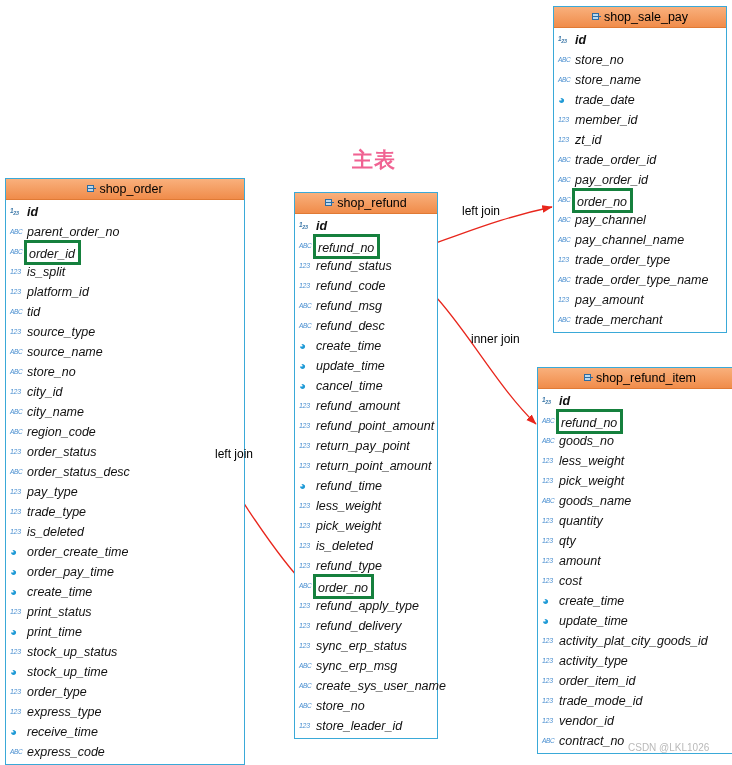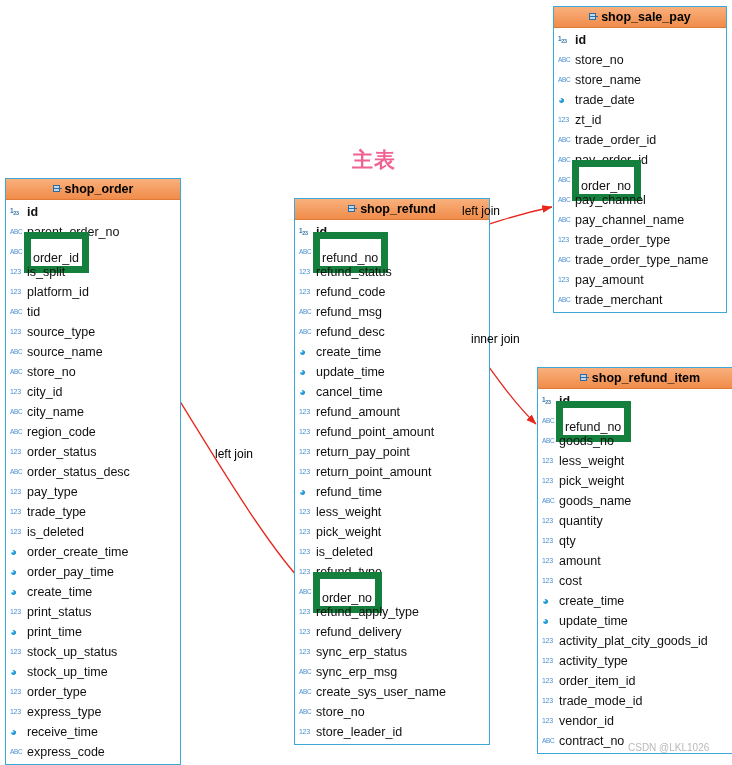--- a/index.html
+++ b/index.html
@@ -26,21 +26,21 @@
     border: 1px solid #3aa9d8;
     background: #ffffff;
     box-sizing: border-box;
   }
   .table-header {
     background: #f5a26a;
     background: linear-gradient(#f9b07c, #f08c4a);
     border-bottom: 1px solid #e07a35;
     color: #000;
     font-size: 12.5px;
-    font-weight: bold;
+    font-weight: normal;
     text-align: center;
     padding: 3px 2px 3px 2px;
     line-height: 14px;
     white-space: nowrap;
   }
   .table-header .grid-icon {
     display: inline-block;
     width: 9px;
     height: 9px;
     margin-right: 3px;
@@ -58,20 +58,21 @@
   }
   .table-header .grid-icon::after {
     content: "";
     position: absolute;
     left: 0; top: 3px;
     width: 9px; height: 1px;
     background: #2d6ca2;
   }
   .rows {
     padding: 2px 0 2px 0;
+    font-style: italic;
   }
   .row {
     display: flex;
     align-items: center;
     height: 20px;
     padding-left: 4px;
     font-size: 12.5px;
     color: #111;
     white-space: nowrap;
     position: relative;
@@ -106,22 +107,22 @@
     line-height: 12px;
     text-align: left;
   }
   .row .nm {
     font-size: 12.5px;
   }
   .row.pk .nm {
     font-weight: bold;
   }
   .row .hl {
-    border: 7px solid #15803d;
-    padding: 12px 3px 0 2px;
+    border: 3px solid #15803d;
+    padding: 4px 3px 0 2px;
     margin-left: -3px;
     line-height: 15px;
     display: inline-block;
   }
   .edge-label {
     position: absolute;
     font-size: 12px;
     color: #000;
     white-space: nowrap;
   }
@@ -154,21 +155,21 @@
   <path d="M 383,257 C 430,250 480,222 552,207" stroke="#e8261c" stroke-width="1.3" fill="none" marker-end="url(#arrow)"></path>
 
   <path d="M 383,262 C 440,272 480,370 536,424" stroke="#e8261c" stroke-width="1.3" fill="none" marker-end="url(#arrow)"></path>
 
   <path d="M 84,264 C 130,300 240,520 308,588" stroke="#e8261c" stroke-width="1.3" fill="none" marker-end="url(#arrow)"></path>
 </svg>
 
 <div class="main-label" style="left:352px; top:146px;">主表</div>
 
 <div id="tables">
-    <div class="table-box" style="left: 5px; top: 178px; width: 176px;">
+    <div class="table-box" style="left: 5px; top: 178px; width: 240px;">
       <div class="table-header"><span class="grid-icon"></span><span>shop_order</span></div>
       <div class="rows">
         <div class="row pk">
           <span class="ic key">1<sub>23</sub></span>
           <span class="nm">id</span>
         </div>
         <div class="row">
           <span class="ic abc">ABC</span>
           <span class="nm">parent_order_no</span>
         </div>
@@ -271,21 +272,21 @@
         <div class="row">
           <span class="ic clock">◕</span>
           <span class="nm">receive_time</span>
         </div>
         <div class="row">
           <span class="ic abc">ABC</span>
           <span class="nm">express_code</span>
         </div>
       </div>
     </div>
-    <div class="table-box" style="left: 294px; top: 198px; width: 196px;">
+    <div class="table-box" style="left: 294px; top: 192px; width: 144px;">
       <div class="table-header"><span class="grid-icon"></span><span>shop_refund</span></div>
       <div class="rows">
         <div class="row pk">
           <span class="ic key">1<sub>23</sub></span>
           <span class="nm">id</span>
         </div>
         <div class="row">
           <span class="ic abc">ABC</span>
           <span class="nm hl">refund_no</span>
         </div>
@@ -401,20 +402,24 @@
         <div class="row">
           <span class="ic abc">ABC</span>
           <span class="nm">store_name</span>
         </div>
         <div class="row">
           <span class="ic clock">◕</span>
           <span class="nm">trade_date</span>
         </div>
         <div class="row">
           <span class="ic num">123</span>
+          <span class="nm">member_id</span>
+        </div>
+        <div class="row">
+          <span class="ic num">123</span>
           <span class="nm">zt_id</span>
         </div>
         <div class="row">
           <span class="ic abc">ABC</span>
           <span class="nm">trade_order_id</span>
         </div>
         <div class="row">
           <span class="ic abc">ABC</span>
           <span class="nm">pay_order_id</span>
         </div>

